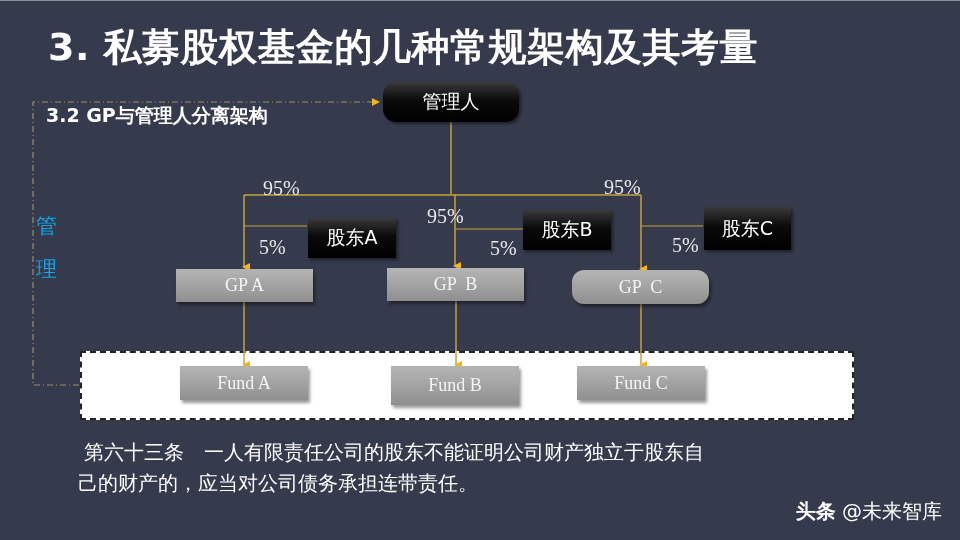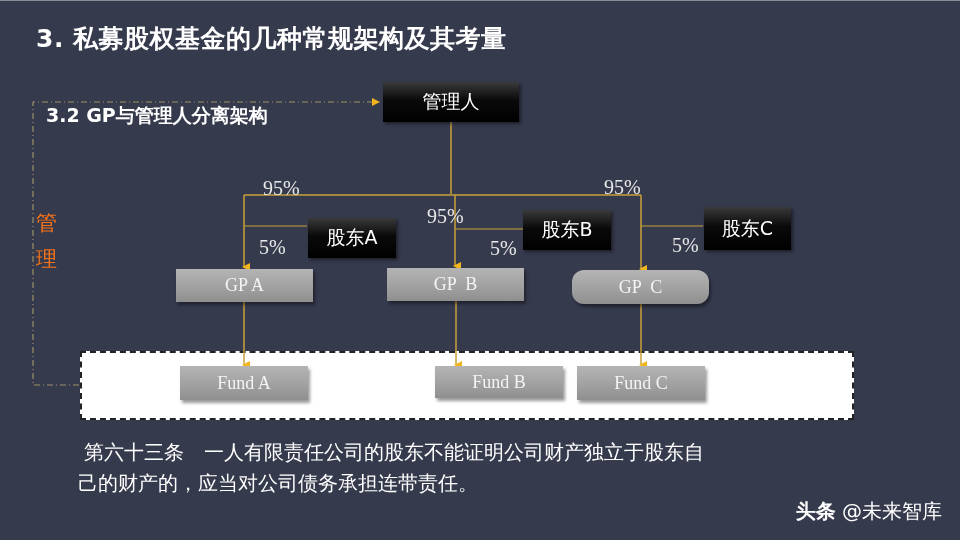--- a/index.html
+++ b/index.html
@@ -4,22 +4,22 @@
 <style>
   html, body { margin: 0; padding: 0; }
   body {
     width: 960px; height: 540px; overflow: hidden; position: relative;
     background: #363a4d;
     font-family: "DejaVu Sans", "Liberation Sans", sans-serif;
     color: #ffffff;
   }
   .topbar { position: absolute; left: 0; top: 0; width: 960px; height: 1px; background: #8a8d98; }
   .title {
-    position: absolute; left: 36px; top: 22px;
-    font-size: 25px; font-weight: bold; letter-spacing: 0.5px; white-space: nowrap;
+    position: absolute; left: 48px; top: 22px;
+    font-size: 38px; font-weight: bold; letter-spacing: 0.5px; white-space: nowrap;
   }
   .subtitle {
     position: absolute; left: 46px; top: 72px;
     font-size: 19px; font-weight: bold; white-space: nowrap; margin-top: 31px;
   }
   svg.lines { position: absolute; left: 0; top: 0; }
   .black-box {
     position: absolute;
     background: linear-gradient(to bottom, #3a3a3a 0%, #0a0a0a 45%, #000 100%);
     box-shadow: 2px 2px 3px rgba(0,0,0,0.45);
@@ -37,21 +37,21 @@
   .pct {
     position: absolute; font-family: "Liberation Serif", "DejaVu Serif", serif;
     font-size: 20px; color: #e8e8e8; white-space: nowrap;
   }
   .fund-area {
     position: absolute; left: 80px; top: 351px; width: 774px; height: 69px;
     background: #ffffff; border: 2px dashed #222; box-sizing: border-box;
   }
   .side-label {
     position: absolute; left: 36px; top: 205px; width: 24px;
-    font-size: 21px; line-height: 36px; color: #f97316;
+    font-size: 21px; line-height: 43px; color: #0ea5e9;
   }
   .article {
     position: absolute; left: 78px; top: 437px; width: 770px;
     font-size: 20px; line-height: 31px; color: #fff;
   }
   .article .l1 { padding-left: 6px; display: block; }
   .watermark {
     position: absolute; right: 18px; top: 498px;
     font-size: 20px; color: #fff; white-space: nowrap;
   }
@@ -91,21 +91,21 @@
 
   <line x1="244" y1="226" x2="307" y2="226" stroke="#c9a23a" stroke-width="1.2"></line>
   <line x1="455" y1="229" x2="523" y2="229" stroke="#c9a23a" stroke-width="1.2"></line>
   <line x1="641" y1="226" x2="703" y2="226" stroke="#c9a23a" stroke-width="1.2"></line>
 
   <line x1="244" y1="302" x2="244" y2="365" stroke="#c9a23a" stroke-width="1.5" marker-end="url(#arr)"></line>
   <line x1="456" y1="301" x2="456" y2="365" stroke="#c9a23a" stroke-width="1.5" marker-end="url(#arr)"></line>
   <line x1="641" y1="304" x2="641" y2="365" stroke="#c9a23a" stroke-width="1.5" marker-end="url(#arr)"></line>
 </svg>
 
-<div class="black-box" style="left:383px; top:82px; width:136px; height:40px;">
+<div class="black-box" style="left:383px; top:82px; width:136px; height:40px;border-radius:13px;">
   <span>管理人</span>
 </div>
 
 <div class="side-label">管理</div>
 
 <div class="pct" style="left:263px; top:177px;">95%</div>
 <div class="pct" style="left:427px; top:205px;">95%</div>
 <div class="pct" style="left:604px; top:176px;">95%</div>
 <div class="pct" style="left:259px; top:236px;">5%</div>
 <div class="pct" style="left:490px; top:237px;">5%</div>
@@ -127,21 +127,21 @@
 <div class="gray-box" style="left:387px; top:268px; width:137px; height:33px;">
   <span>GP  B</span>
 </div>
 <div class="gray-box" style="left:572px; top:270px; width:137px; height:34px;border-radius:12px;">
   <span>GP  C</span>
 </div>
 
 <div class="gray-box" style="left:180px; top:366px; width:128px; height:34px;">
   <span>Fund A</span>
 </div>
-<div class="gray-box" style="left:391px; top:366px; width:128px; height:32px;margin-left:44px;">
+<div class="gray-box" style="left:391px; top:366px; width:128px; height:39px;">
   <span>Fund B</span>
 </div>
 <div class="gray-box" style="left:577px; top:366px; width:128px; height:34px;align-items:center;">
   <span>Fund C</span>
 </div>
 
 <div class="article">
   <span class="l1">第六十三条　一人有限责任公司的股东不能证明公司财产独立于股东自</span>
   <span>己的财产的，应当对公司债务承担连带责任。</span>
 </div>

